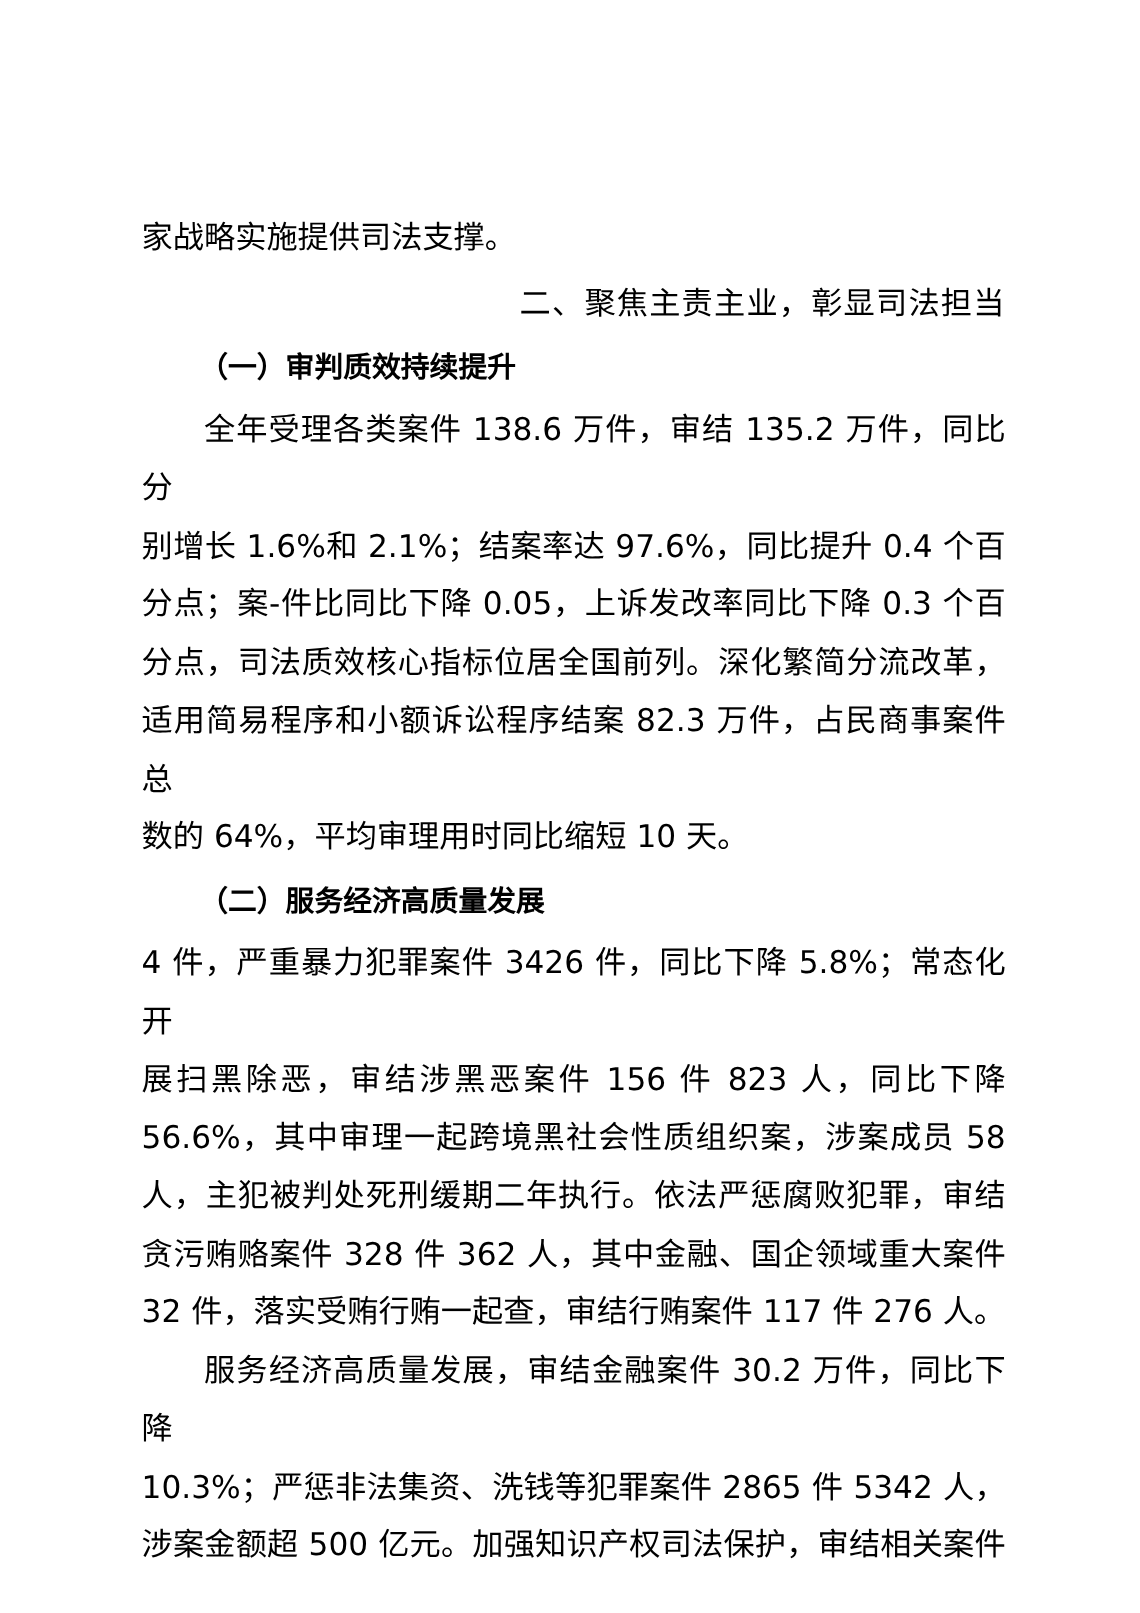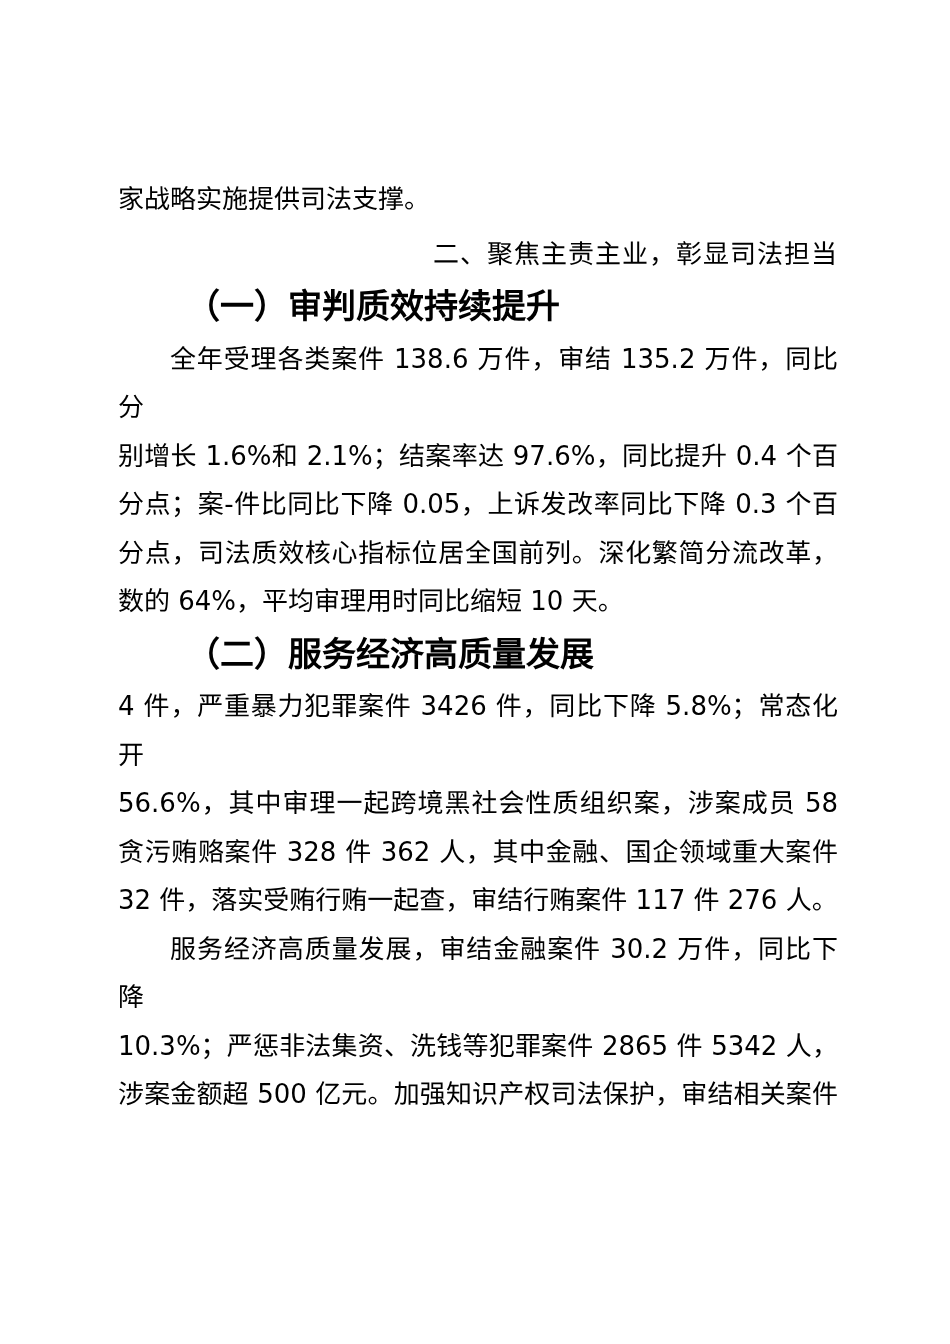--- a/index.html
+++ b/index.html
@@ -31,21 +31,21 @@
     font-weight: 400;
     font-size: 26px;
     line-height: 48.5px;
     text-indent: 2em;
     margin: 6px 0 4px;
     letter-spacing: 1px;
     text-align: right;
   }
   .heading-2 {
     font-weight: 700;
-    font-size: 34px;
+    font-size: 24px;
     line-height: 48.5px;
     text-indent: 2em;
     margin: 4px 0;
   }
 </style>
 </head>
 <body>
 
 <div class="page">
 
@@ -55,28 +55,31 @@
 
   <h2 class="heading-1">二、聚焦主责主业，彰显司法担当</h2>
 
   <h3 class="heading-2">（一）审判质效持续提升</h3>
 
   <div class="para">
     <div class="line indent">全年受理各类案件 138.6 万件，审结 135.2 万件，同比分</div>
     <div class="line">别增长 1.6%和 2.1%；结案率达 97.6%，同比提升 0.4 个百</div>
     <div class="line">分点；案-件比同比下降 0.05，上诉发改率同比下降 0.3 个百</div>
     <div class="line">分点，司法质效核心指标位居全国前列。深化繁简分流改革，</div>
+    <div class="line">适用简易程序和小额诉讼程序结案 82.3 万件，占民商事案件总</div>
     <div class="line final">数的 64%，平均审理用时同比缩短 10 天。</div>
   </div>
 
   <h3 class="heading-2">（二）服务经济高质量发展</h3>
 
   <div class="para">
     <div class="line">4 件，严重暴力犯罪案件 3426 件，同比下降 5.8%；常态化开</div>
+    <div class="line">展扫黑除恶，审结涉黑恶案件 156 件 823 人，同比下降</div>
     <div class="line">56.6%，其中审理一起跨境黑社会性质组织案，涉案成员 58</div>
+    <div class="line">人，主犯被判处死刑缓期二年执行。依法严惩腐败犯罪，审结</div>
     <div class="line">贪污贿赂案件 328 件 362 人，其中金融、国企领域重大案件</div>
     <div class="line final">32 件，落实受贿行贿一起查，审结行贿案件 117 件 276 人。</div>
   </div>
 
   <div class="para">
     <div class="line indent">服务经济高质量发展，审结金融案件 30.2 万件，同比下降</div>
     <div class="line">10.3%；严惩非法集资、洗钱等犯罪案件 2865 件 5342 人，</div>
     <div class="line">涉案金额超 500 亿元。加强知识产权司法保护，审结相关案件</div>
   </div>
 

